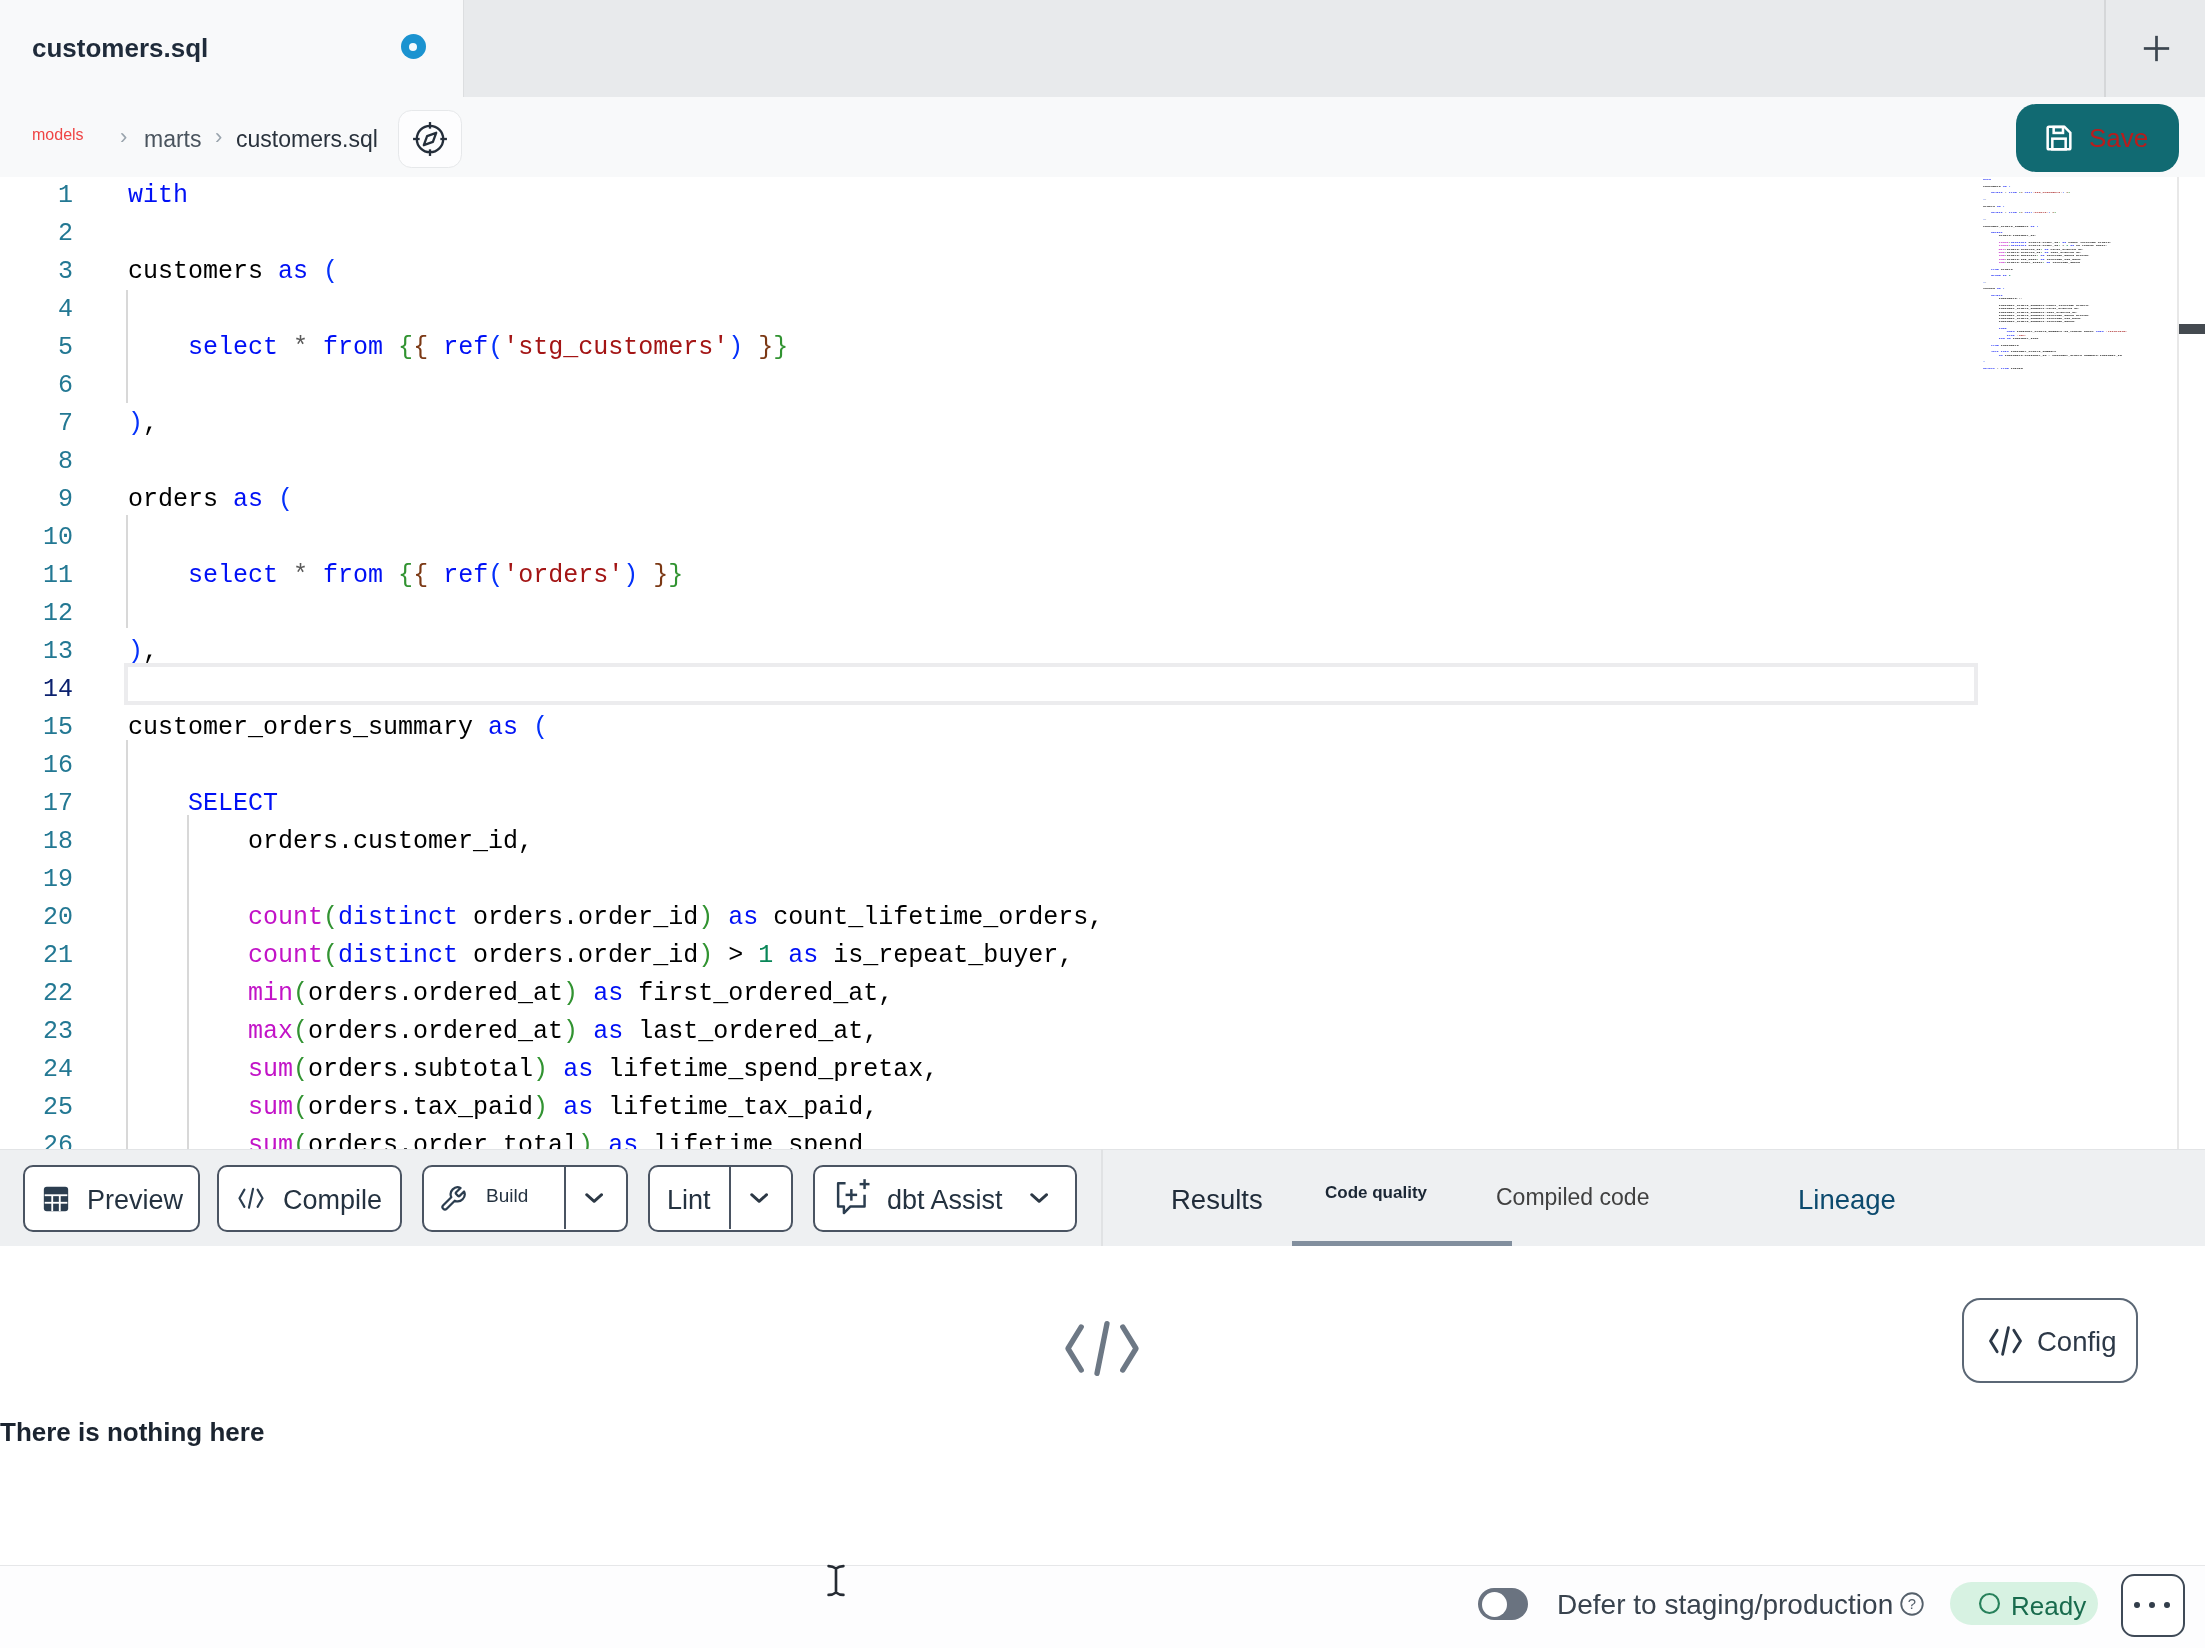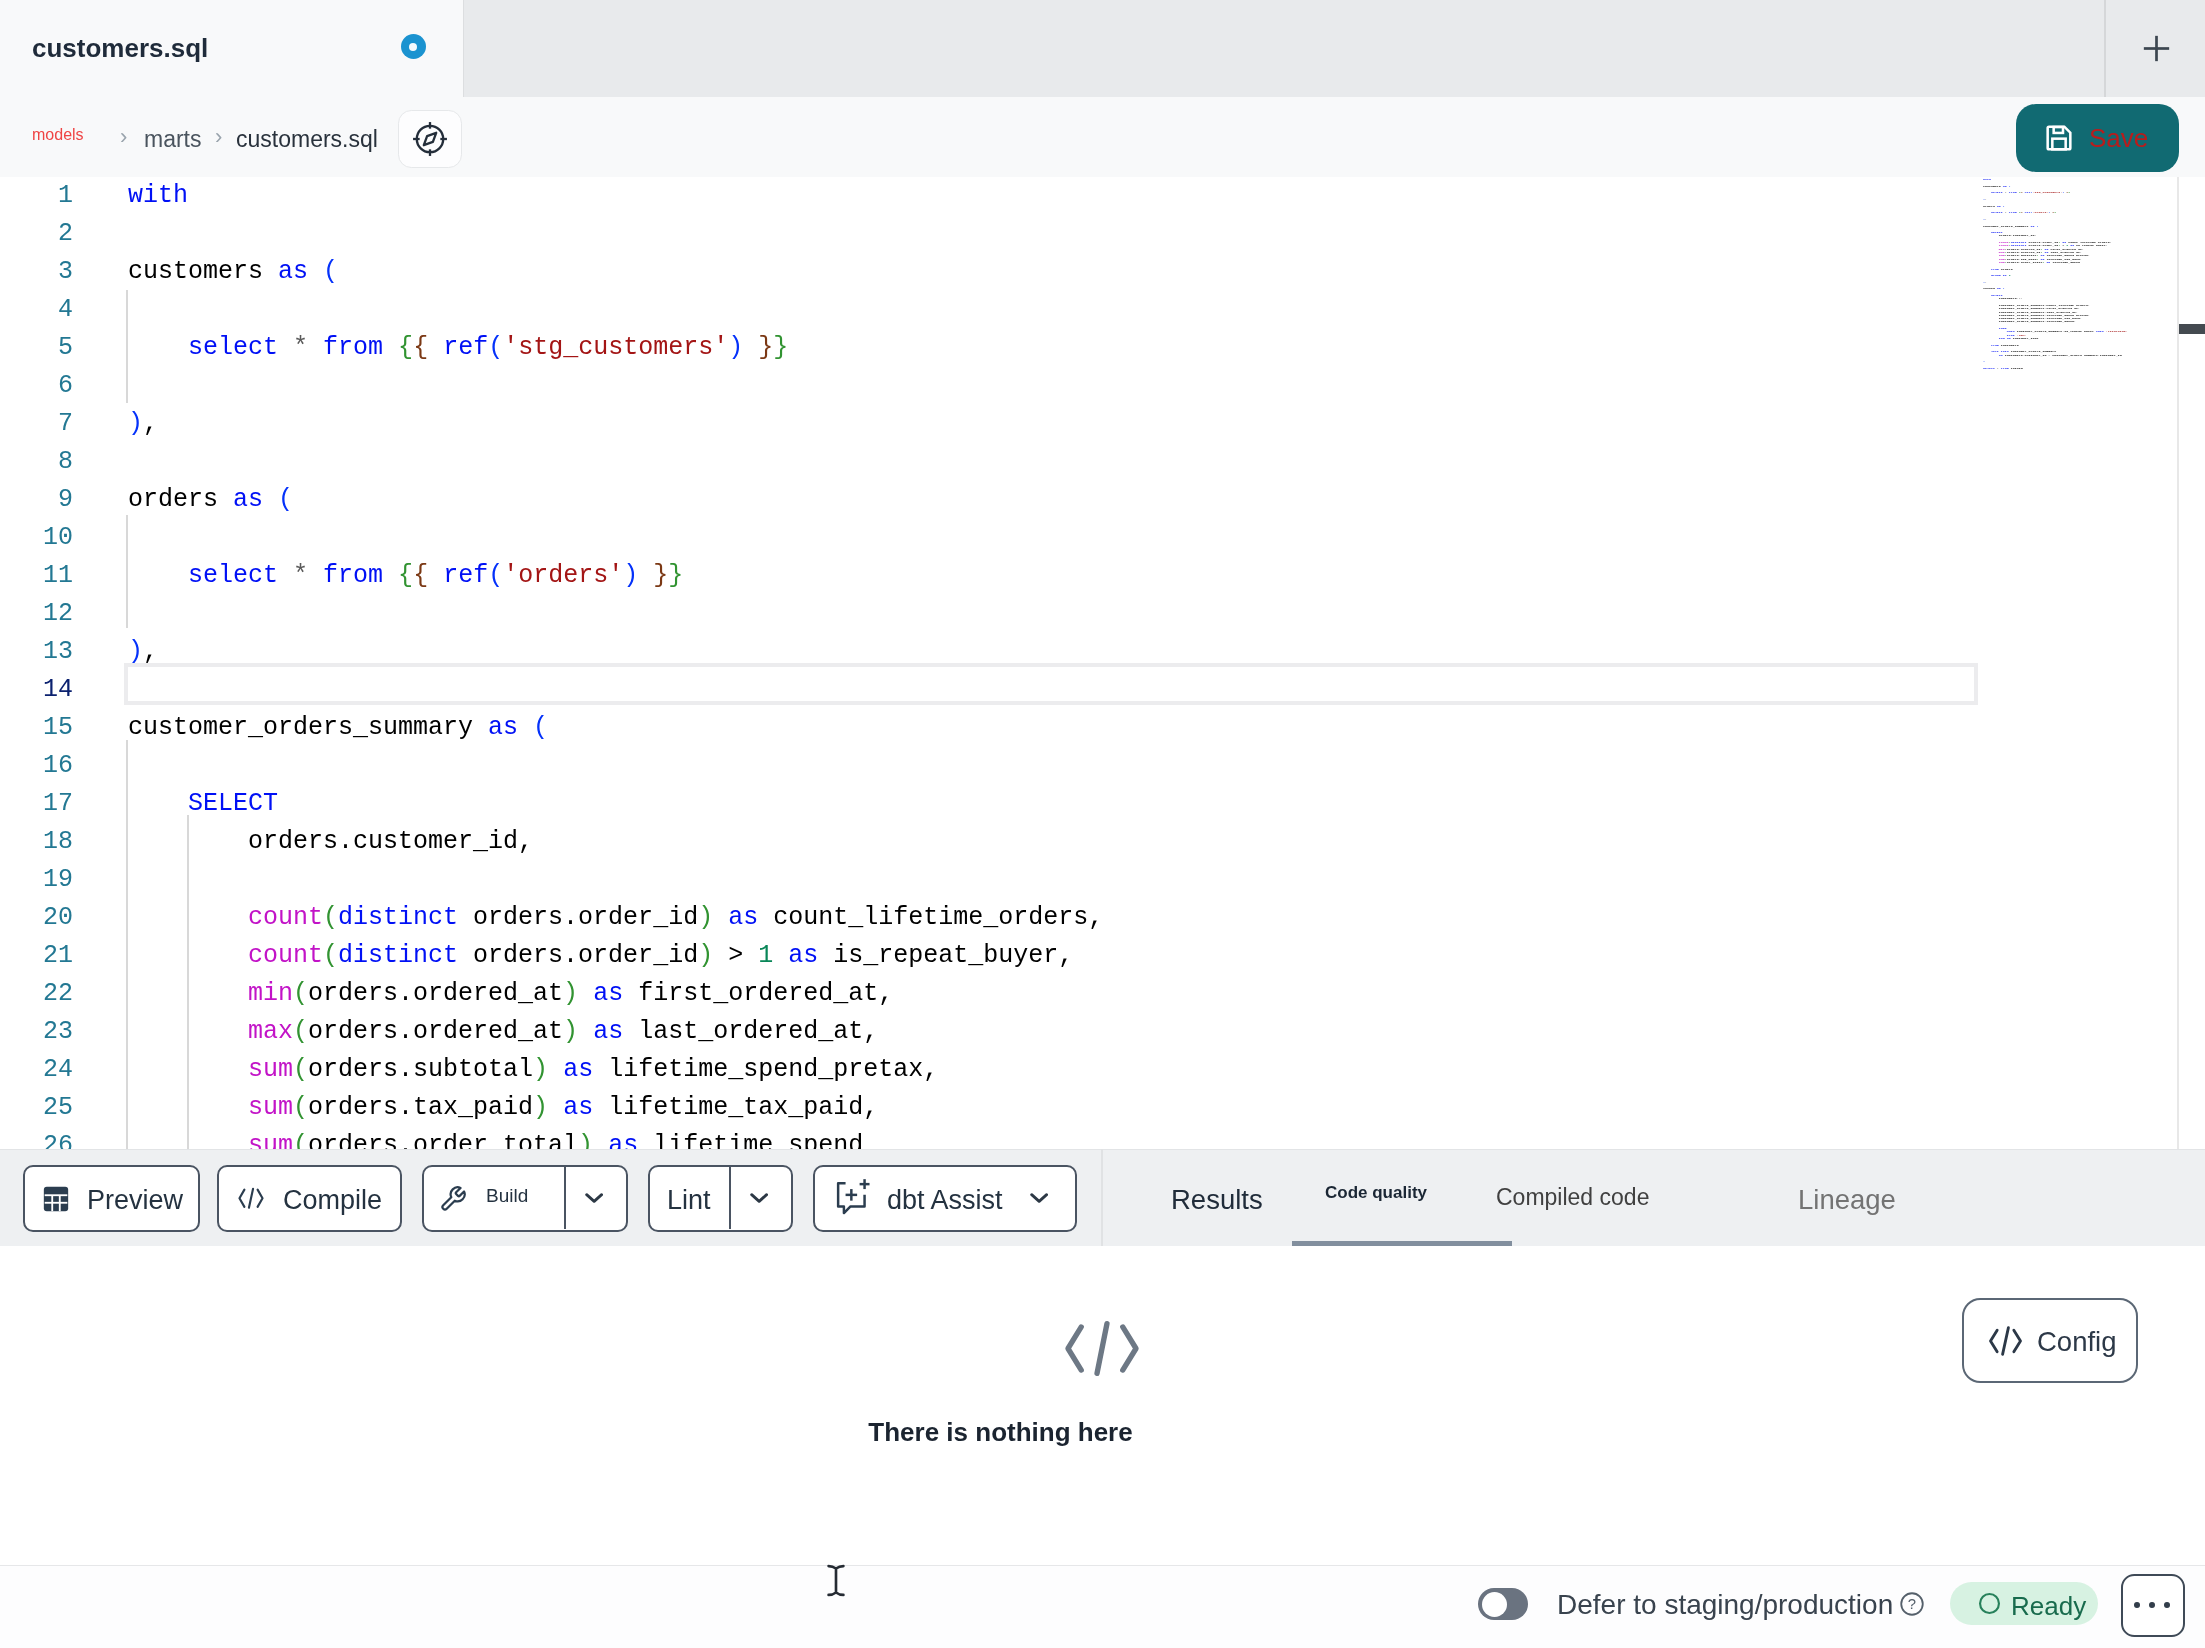--- a/index.html
+++ b/index.html
@@ -229,30 +229,30 @@
     <line x1="31" y1="7" x2="43" y2="7" stroke="#2b3d4f" stroke-width="3"></line>
   </svg>
   <div class="abs" style="left:887px;top:1185px;font-size:27px;color:#243240;">dbt Assist</div>
   <svg class="abs" style="left:1030px;top:1193px;" width="18.3" height="10" viewBox="0 0 22 12">
     <polyline points="2,2 11,10 20,2" fill="none" stroke="#2c3845" stroke-width="3.4" stroke-linecap="round" stroke-linejoin="round"></polyline>
   </svg>
 
   <div class="abs" style="left:1171px;top:1184px;font-size:27.5px;color:#202c3a;">Results</div>
   <div class="abs" style="left:1325px;top:1183px;font-size:17px;font-weight:bold;color:#1b2735;">Code quality</div>
   <div class="abs" style="left:1496px;top:1184px;font-size:23px;color:#404040;">Compiled code</div>
-  <div class="abs" style="left:1798px;top:1184px;font-size:27.5px;color:#737373;">Lineage</div>
+  <div class="abs" style="left:1798px;top:1184px;font-size:27.5px;color:#0c4a6e;">Lineage</div>
   <div class="abs" style="left:1292px;top:1241px;width:220px;height:5px;background:#828f9e;"></div>
 
   <div class="abs" style="left:0;top:1246px;width:2205px;height:319px;background:#fff;"></div>
   <svg class="abs" style="left:1063px;top:1320px;" width="78" height="57" viewBox="0 0 94 68">
     <polyline points="22,8 6,34 22,60" fill="none" stroke="#6d7885" stroke-width="6.4" stroke-linecap="round" stroke-linejoin="round"></polyline>
     <line x1="53" y1="4" x2="41" y2="64" stroke="#6d7885" stroke-width="6.4" stroke-linecap="round"></line>
     <polyline points="72,8 88,34 72,60" fill="none" stroke="#6d7885" stroke-width="6.4" stroke-linecap="round" stroke-linejoin="round"></polyline>
   </svg>
-  <div class="abs" style="left:0;top:1417px;width:2001px;text-align:center;font-size:26px;font-weight:bold;color:#1b2430;">There is nothing here</div>
+  <div class="abs" style="left:0;top:1417px;width:2001px;text-align:left;font-size:26px;font-weight:bold;color:#1b2430;">There is nothing here</div>
 
   <div class="abs" style="left:1962px;top:1298px;width:176px;height:85px;border:2.1px solid #5b6775;border-radius:18.3px;background:#fff;"></div>
   <svg class="abs" style="left:1988px;top:1325px;" width="35" height="32" viewBox="0 0 42 38">
     <polyline points="11,6 3,19 11,32" fill="none" stroke="#2c3847" stroke-width="3.4" stroke-linecap="round" stroke-linejoin="round"></polyline>
     <line x1="24.5" y1="3" x2="17.5" y2="35" stroke="#2c3847" stroke-width="3.4" stroke-linecap="round"></line>
     <polyline points="31,6 39,19 31,32" fill="none" stroke="#2c3847" stroke-width="3.4" stroke-linecap="round" stroke-linejoin="round"></polyline>
   </svg>
   <div class="abs" style="left:2037px;top:1326px;font-size:27.5px;color:#2c3847;">Config</div>
 
   <div class="abs" style="left:0;top:1565px;width:2205px;height:83px;background:#fdfdfe;border-top:1.7px solid #e6e7e9;"></div>

